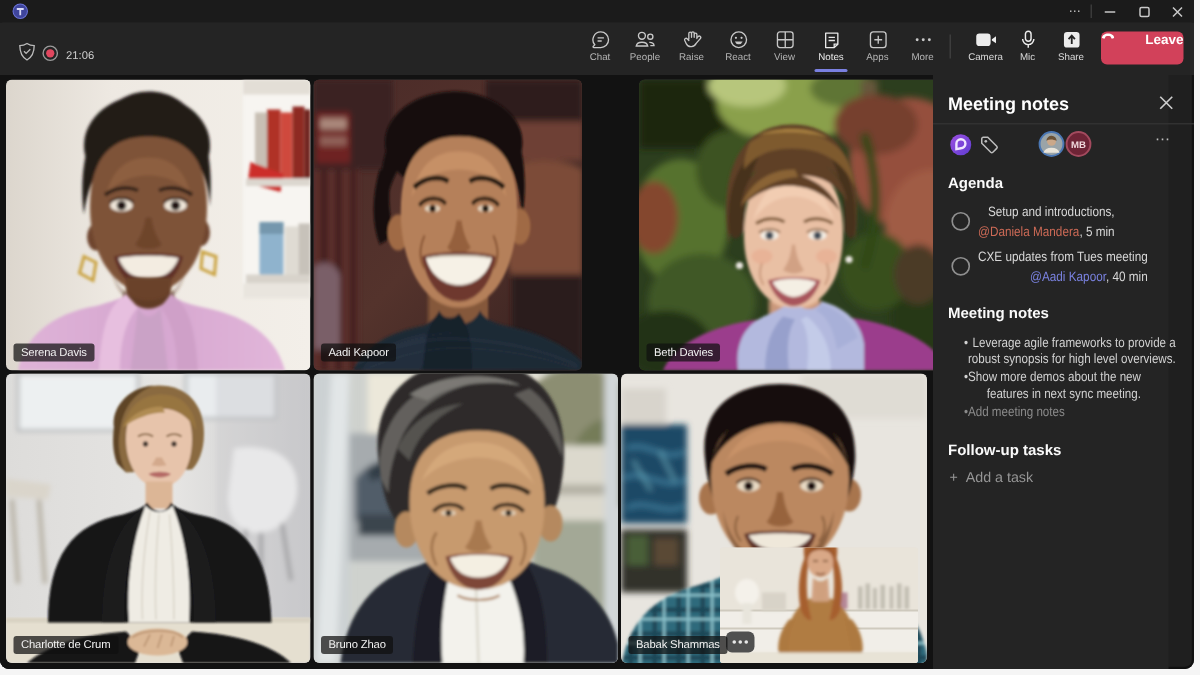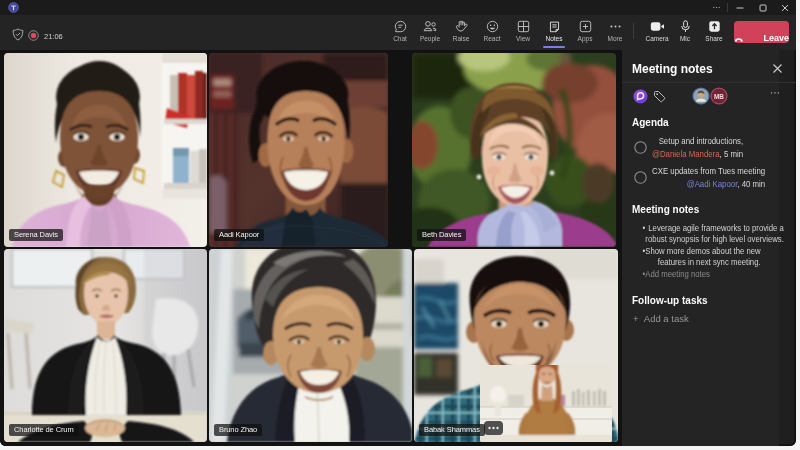--- a/index.html
+++ b/index.html
@@ -139,21 +139,21 @@
       <div class="tlabel" style="color:#dadada;">Mic</div>
     </div>
     <div class="tbtn" style="left:697px;top:5px;">
       <svg width="13" height="13" viewBox="0 0 16 16">
           <rect x="1.6" y="1.6" width="12.8" height="12.8" rx="2.6" fill="#ececec"></rect>
           <path d="M8 11.5 V5 M5.4 7.4 L8 4.6 L10.6 7.4" fill="none" stroke="#242424" stroke-width="1.5"></path>
         </svg>
       <div class="tlabel" style="color:#dadada;">Share</div>
     </div>
 
-    <div style="position:absolute;left:734px;top:6px;width:55px;height:22px;background:#d2415a;border-radius:4px;color:#fff;display:flex;align-items:flex-end;justify-content:center;gap:20px;font-size:9px;font-weight:bold;">
+    <div style="position:absolute;left:734px;top:6px;width:55px;height:22px;background:#d2415a;border-radius:4px;color:#fff;display:flex;align-items:flex-start;justify-content:center;gap:20px;font-size:9px;font-weight:bold;">
       <svg width="12" height="6" viewBox="0 0 14 7">
           <path d="M1 5.5 C1 2.5 4 1 7 1 C10 1 13 2.5 13 5.5 L10.6 6.3 L9.4 4 C8 3.4 6 3.4 4.6 4 L3.4 6.3 Z" fill="#fff"></path>
         </svg>
       <span>Leave</span>
     </div>
   </div>
 
   <div class="stage"></div>
 
   <div class="tile" id="t1" style="left:4px;top:53px;width:203px;height:194px;">
@@ -309,21 +309,21 @@
         <path d="M82 118 C92 114 128 114 138 118 C134 140 120 148 110 148 C100 148 86 140 82 118 Z" fill="#6e392e"></path>
         <path d="M85 119 C95 116 125 116 135 119 C131 132 120 137 110 137 C100 137 89 132 85 119 Z" fill="#f6f1e6"></path>
         <path d="M86 119 C98 117 122 117 134 119" stroke="#c8bfae" stroke-width="1" fill="none"></path>
 
         <path d="M84 104 C80 112 80 120 84 126" stroke="#8a5636" stroke-width="1.6" fill="none"></path>
         <path d="M136 104 C140 112 140 120 136 126" stroke="#8a5636" stroke-width="1.6" fill="none"></path>
       </g>
     </svg>
     <div class="nametag">Aadi Kapoor</div>
   </div>
-  <div class="tile" id="t3" style="left:412px;top:53px;width:204px;height:194px;">
+  <div class="tile" id="t3" style="left:426px;top:53px;width:204px;height:194px;">
     <svg viewBox="0 0 204 194" preserveAspectRatio="none">
       <defs>
         <filter id="b3" x="-20%" y="-20%" width="140%" height="140%">
             <feGaussianBlur stdDeviation="2.4"></feGaussianBlur>
           </filter>
         <filter id="b3s" x="-20%" y="-20%" width="140%" height="140%">
             <feGaussianBlur stdDeviation="1"></feGaussianBlur>
           </filter>
       </defs>
       <rect width="204" height="194" fill="#2c3e1e"></rect>

